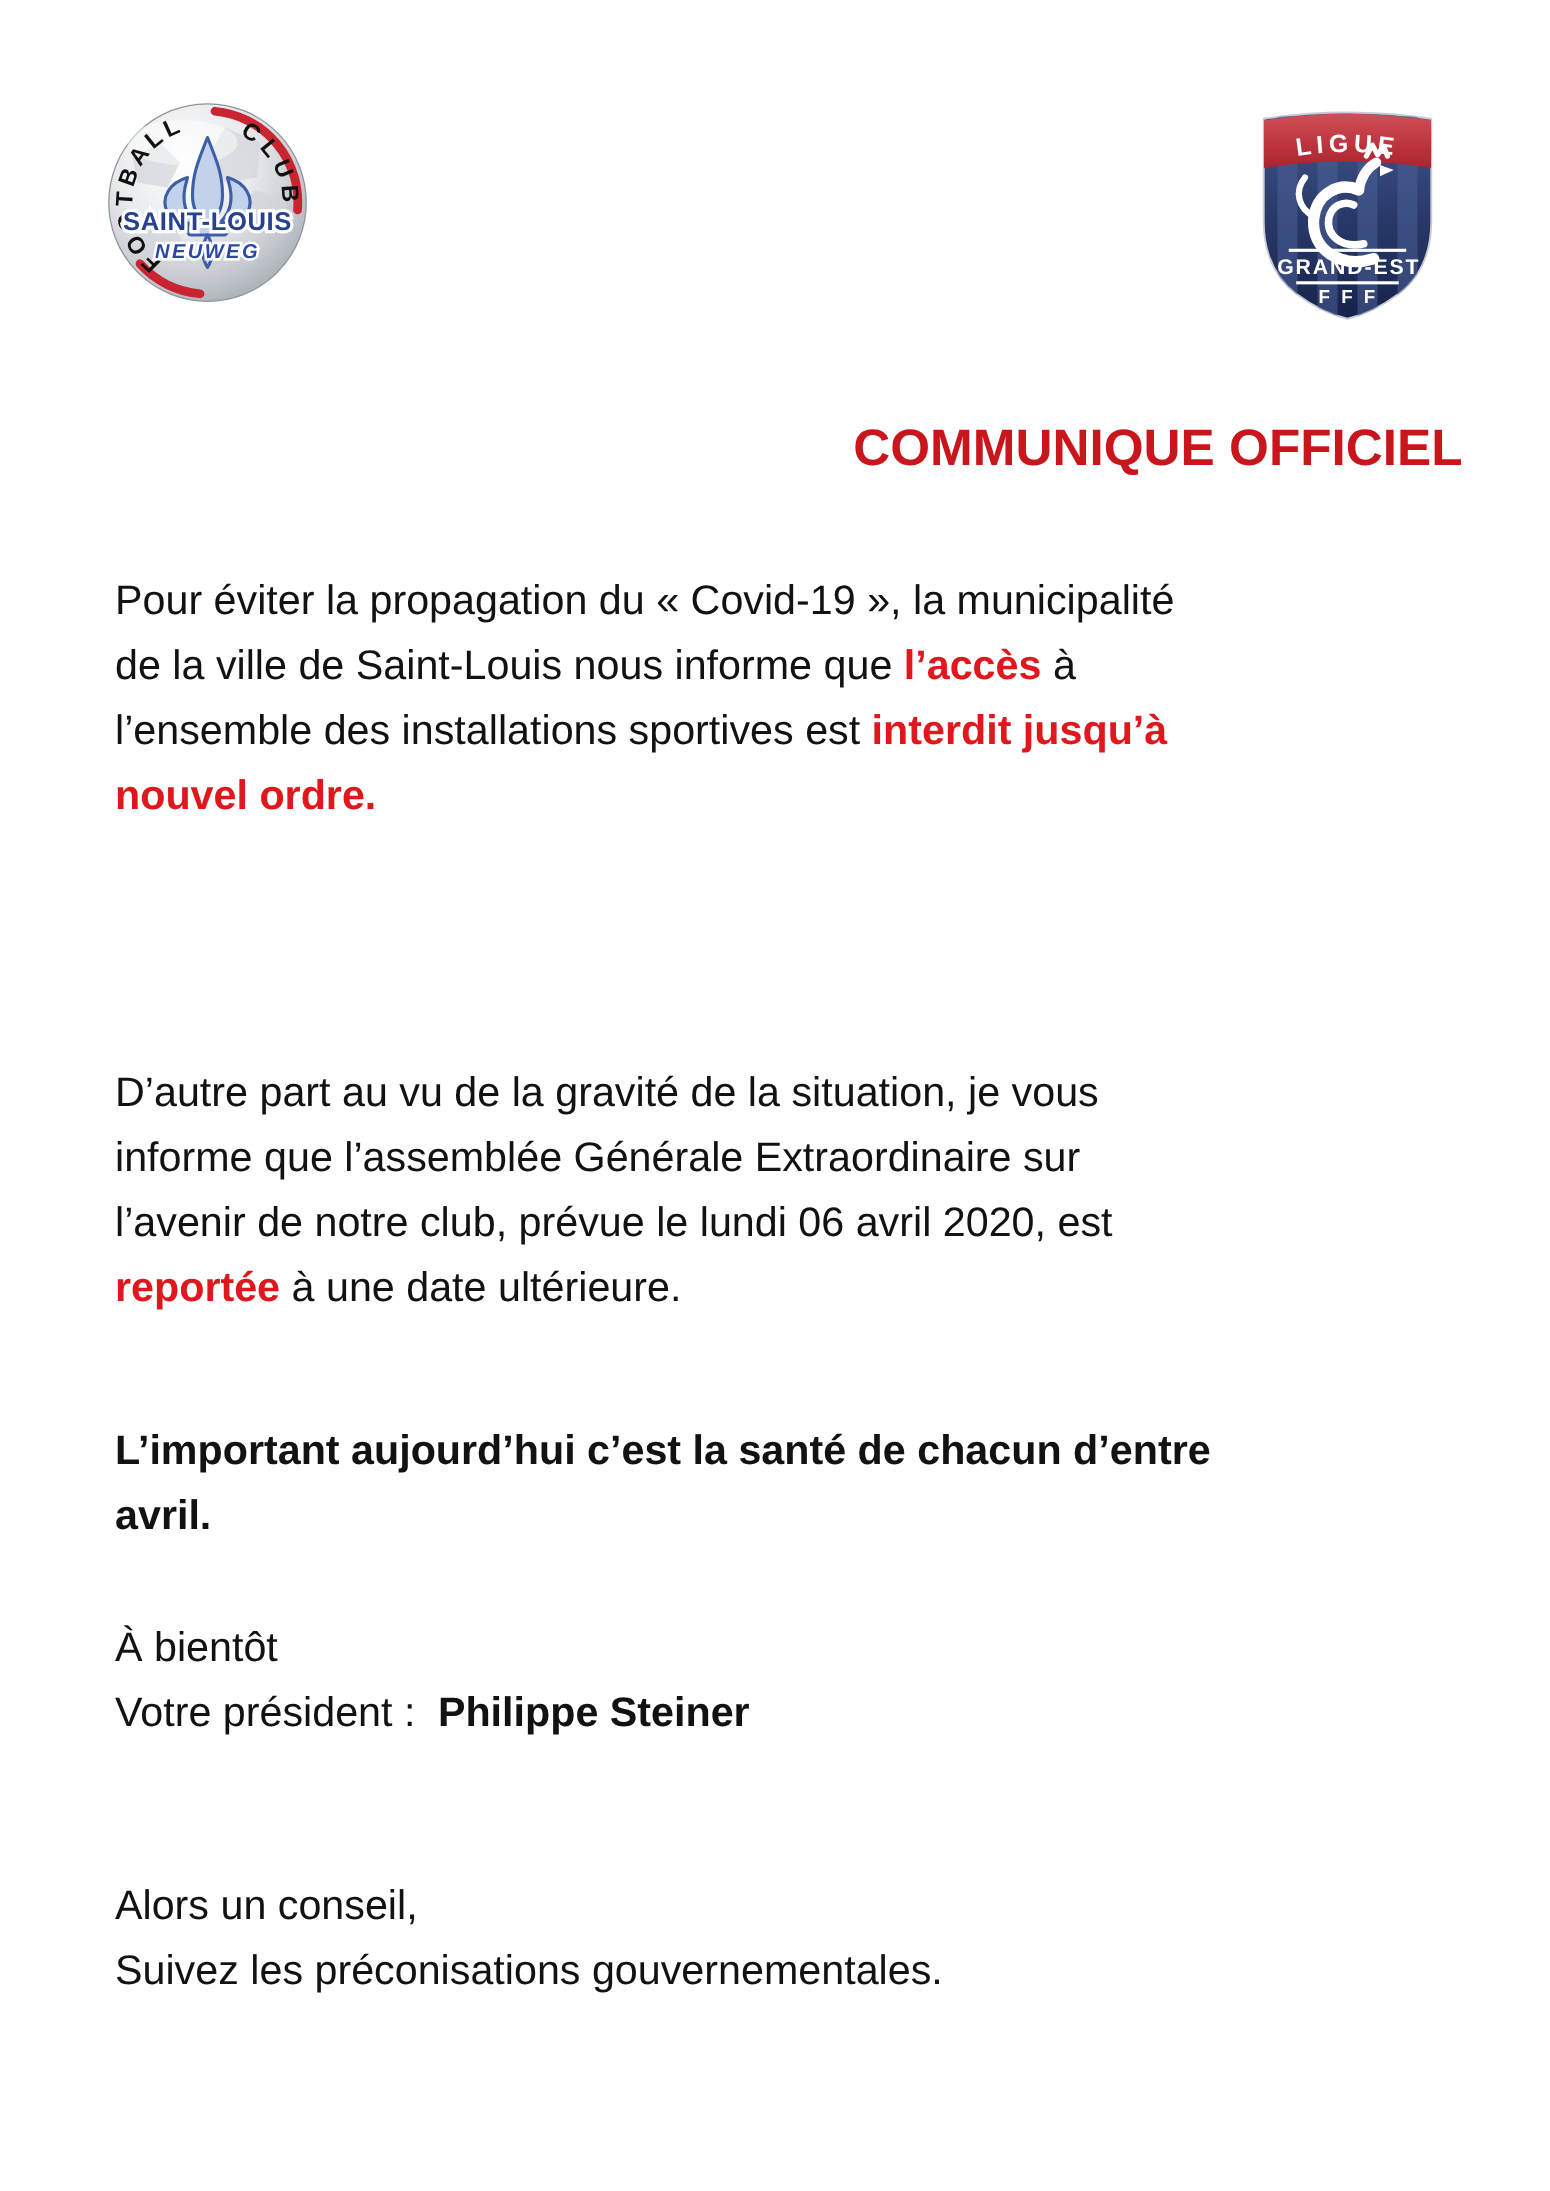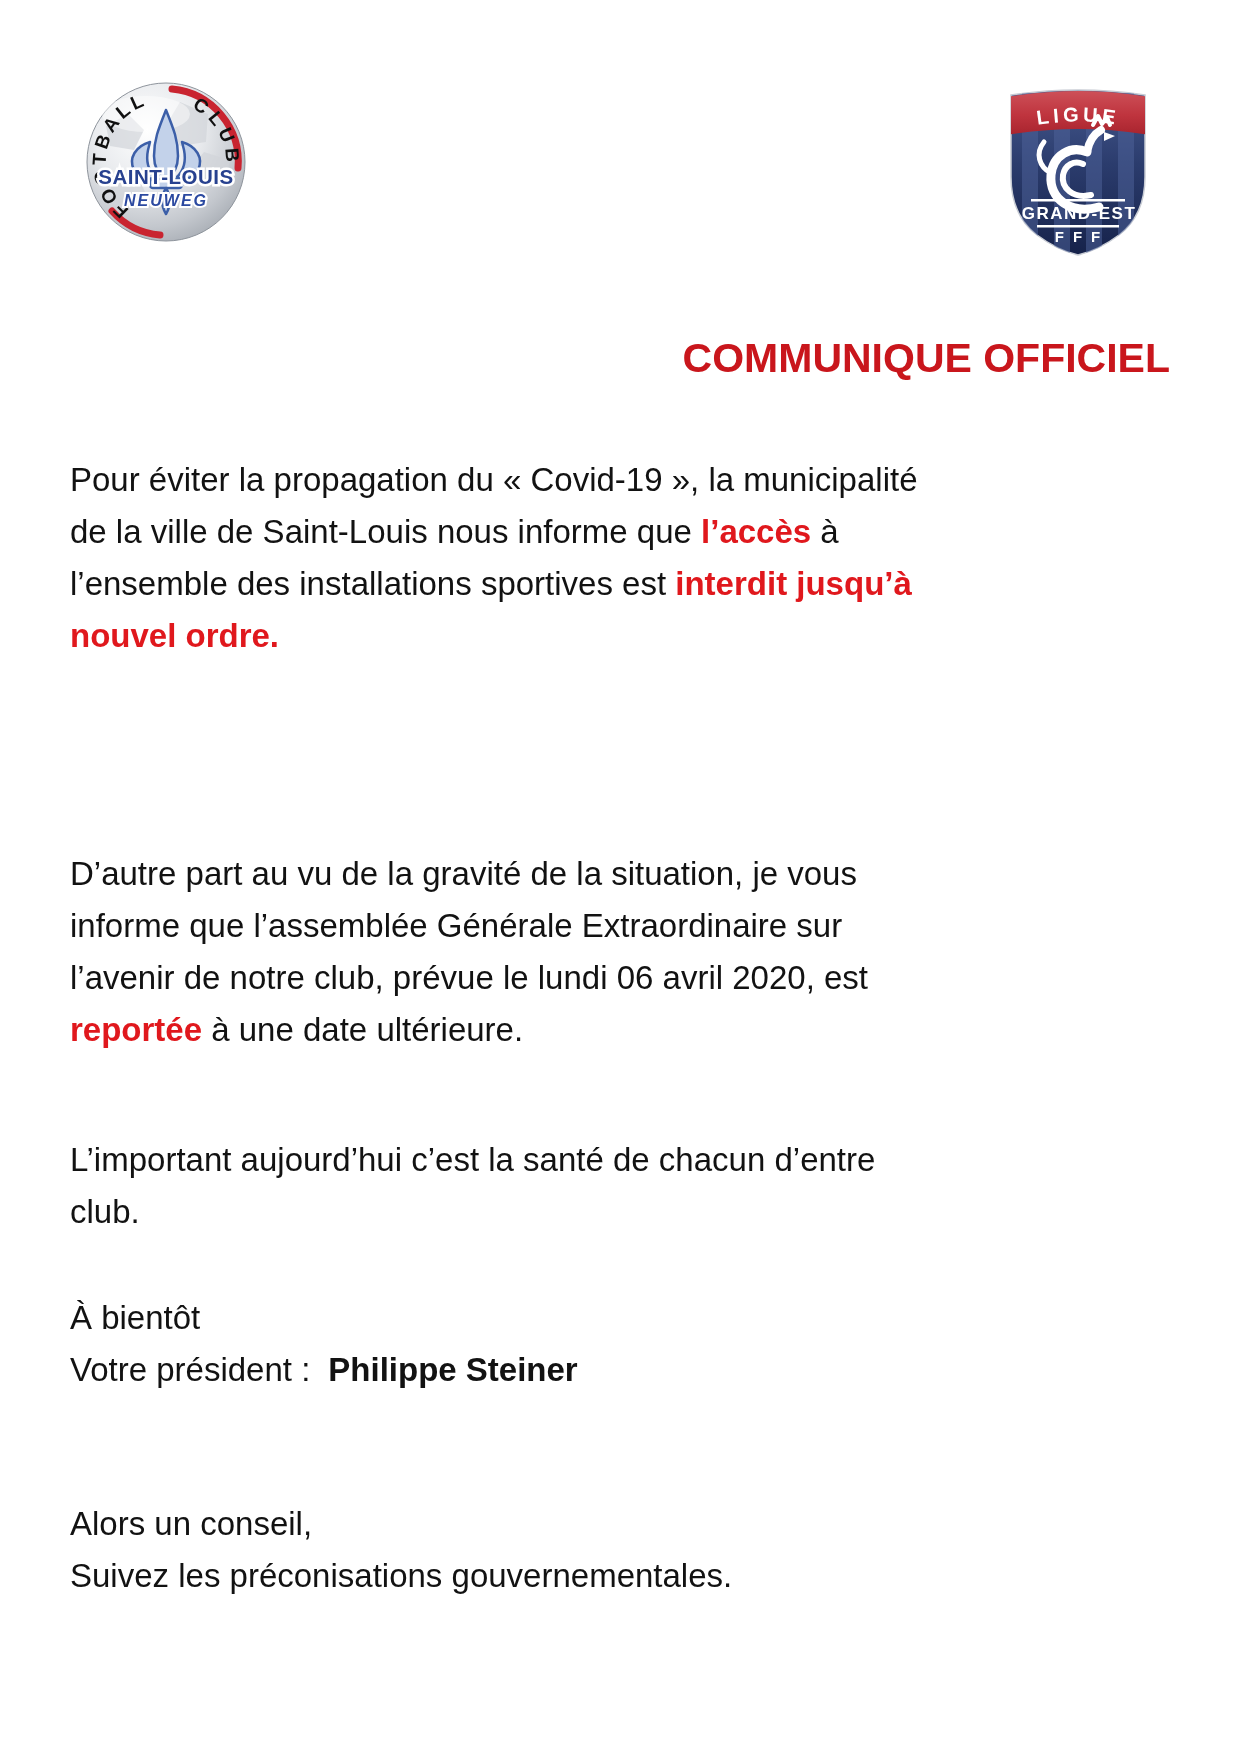--- a/index.html
+++ b/index.html
@@ -17,31 +17,31 @@
   .content{padding:336px 70px 0 70px;}
   .doc-title{
     margin:0;
     font-size:41px;
     line-height:44px;
     font-weight:700;
     text-align:right;
     color:var(--title-red,#c9161c);
     letter-spacing:0px;
   }
-  .doc-body{display:block;}
+  .doc-body{display:block;margin-left:22px;}
   .para{
     margin:0;
     font-size:33px;
     line-height:52px;
     font-weight:400;
     color:var(--body-text,#111);
   }
   .para:nth-of-type(1){margin-top:74px;}
   .para:nth-of-type(2){margin-top:186px;}
-  .para:nth-of-type(3){margin-top:78px;}
+  .para:nth-of-type(3){margin-top:78px;font-weight:bold;}
   .para:nth-of-type(4){margin-top:54px;}
   .para:nth-of-type(5){margin-top:102px;}
   .run-n{}
   .run-r{color:var(--accent-red,#e0181d);font-weight:bold;}
   .run-rb{color:var(--accent-red,#e0181d);font-weight:700;}
   .run-b{font-weight:400;}
   .run-bt{font-weight:700;margin-left:18px;}
   svg text{font-family:"Liberation Sans","DejaVu Sans",sans-serif;}
 </style>
 </head>
@@ -131,19 +131,19 @@
     <text x="78" y="134" text-anchor="middle" font-size="17" font-weight="700" fill="#ffffff" letter-spacing="1.5">GRAND-EST</text>
     <rect x="36" y="140" width="82" height="2.5" fill="#ffffff"></rect>
     <text x="81" y="157" text-anchor="middle" font-size="15" font-weight="700" fill="#ffffff" letter-spacing="9">FFF</text>
   </svg>
 
   <div class="content">
     <h1 class="doc-title">COMMUNIQUE OFFICIEL</h1>
     <div class="doc-body">
         <p class="para"><span class="run-n">Pour éviter la propagation du « Covid-19 », la municipalité</span><br><span class="run-n">de la ville de Saint-Louis nous informe que </span><span class="run-r">l’accès</span><span class="run-n"> à</span><br><span class="run-n">l’ensemble des installations sportives est </span><span class="run-rb">interdit jusqu’à</span><br><span class="run-rb">nouvel ordre.</span></p>
         <p class="para"><span class="run-n">D’autre part au vu de la gravité de la situation, je vous</span><br><span class="run-n">informe que l’assemblée Générale Extraordinaire sur</span><br><span class="run-n">l’avenir de notre club, prévue </span><span class="run-b">le lundi 06 avril 2020</span><span class="run-n">, est</span><br><span class="run-rb">reportée</span><span class="run-n"> à une date ultérieure.</span></p>
-        <p class="para"><span class="run-n">L’important aujourd’hui c’est la santé de chacun d’entre</span><br><span class="run-n">club.</span></p>
+        <p class="para"><span class="run-n">L’important aujourd’hui c’est la santé de chacun d’entre</span><br><span class="run-n">avril.</span></p>
         <p class="para"><span class="run-n">À bientôt</span><br><span class="run-n">Votre président :</span><span class="run-bt">Philippe Steiner</span></p>
         <p class="para"><span class="run-n">Alors un conseil,</span><br><span class="run-n">Suivez les préconisations gouvernementales.</span></p>
       </div>
   </div>
 
 </div>
 
 </body></html>

